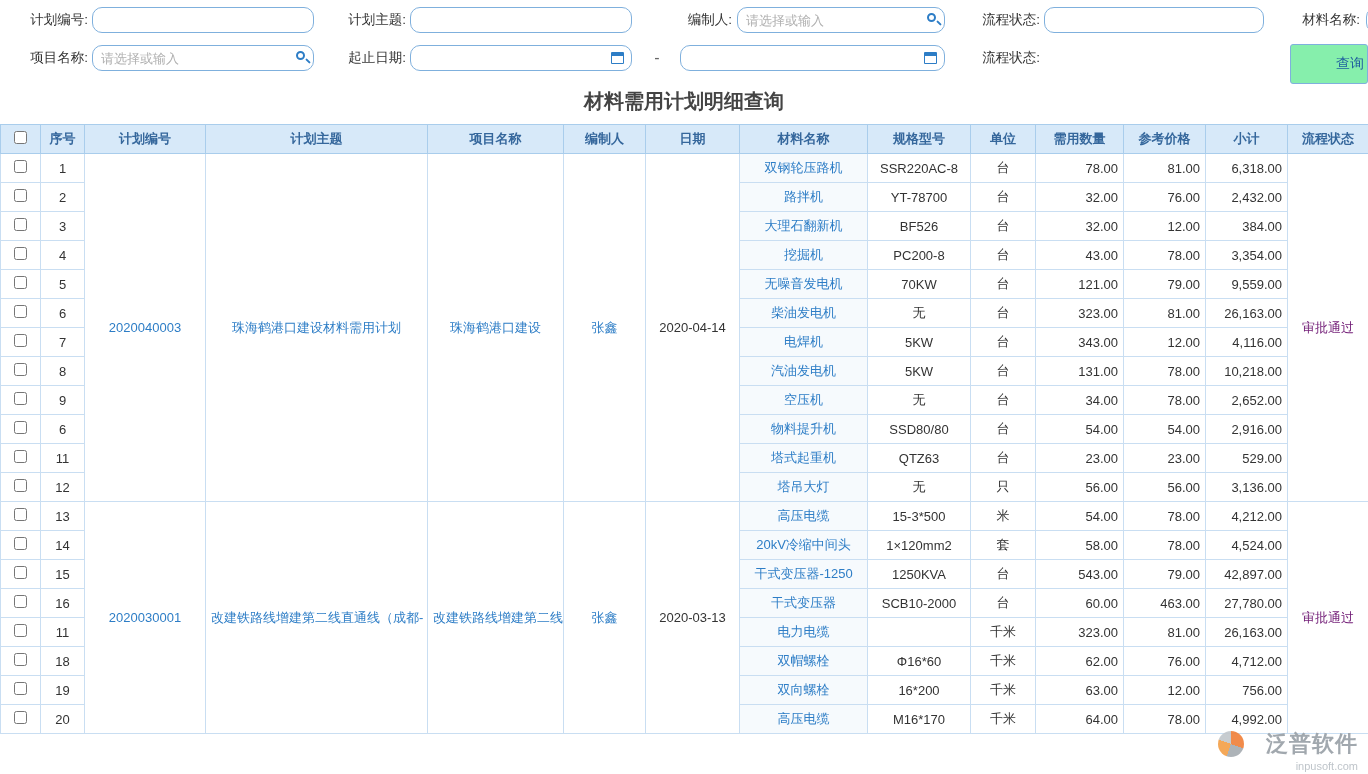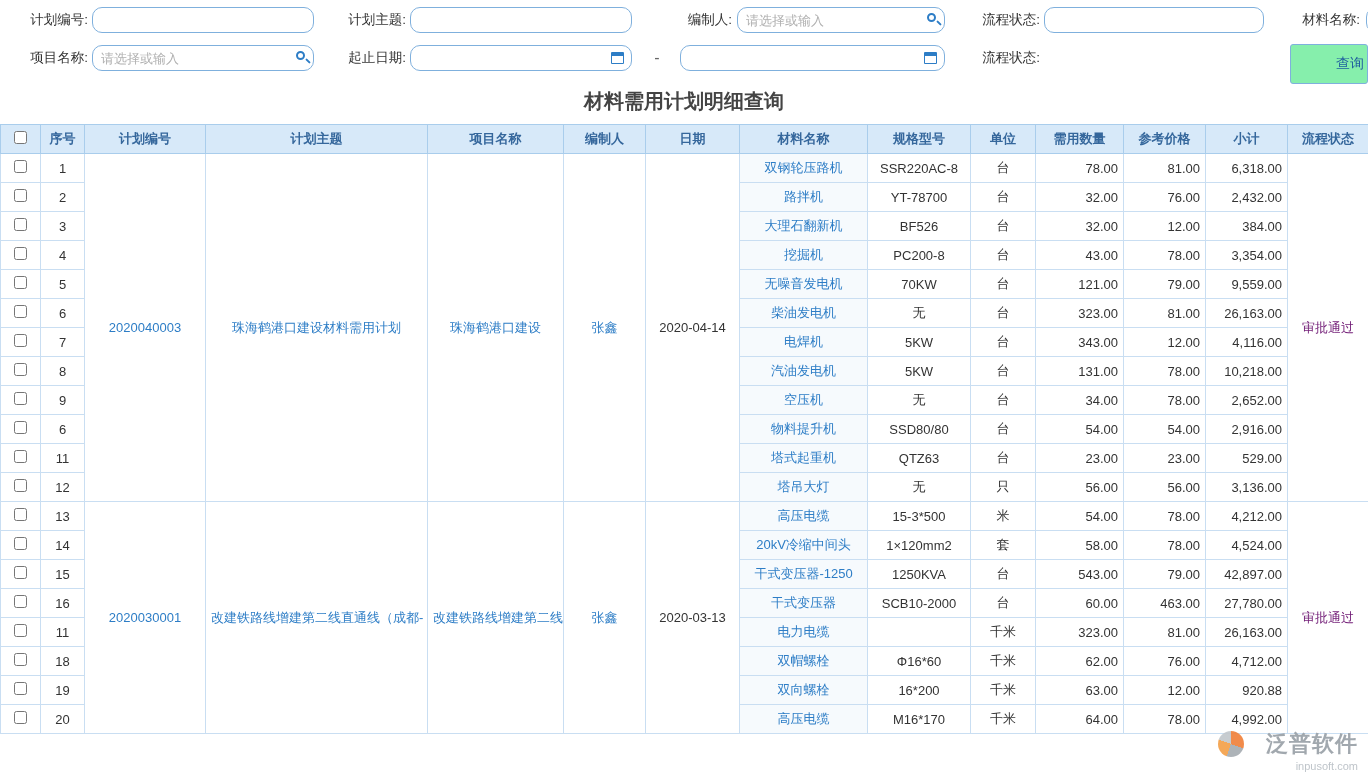--- a/index.html
+++ b/index.html
@@ -342,21 +342,21 @@
           <td class="c-num">4,712.00</td>
         </tr>
         <tr>
           <td><input type="checkbox" style=""></td>
           <td>19</td>
           <td class="c-mat c-link">双向螺栓</td>
           <td>16*200</td>
           <td>千米</td>
           <td class="c-num">63.00</td>
           <td class="c-num">12.00</td>
-          <td class="c-num">920.88</td>
+          <td class="c-num">756.00</td>
         </tr>
         <tr>
           <td><input type="checkbox" style=""></td>
           <td>20</td>
           <td class="c-mat c-link">高压电缆</td>
           <td>M16*170</td>
           <td>千米</td>
           <td class="c-num">64.00</td>
           <td class="c-num">78.00</td>
           <td class="c-num">4,992.00</td>

